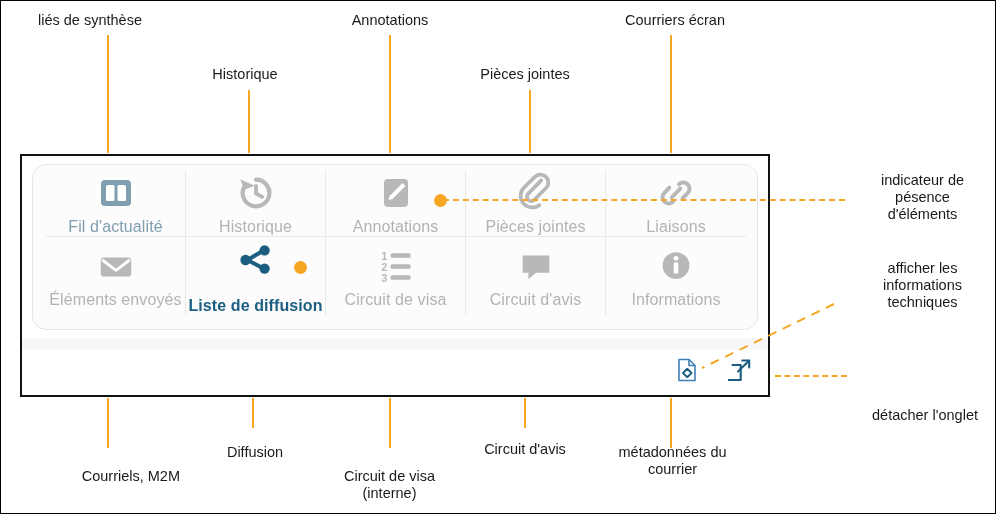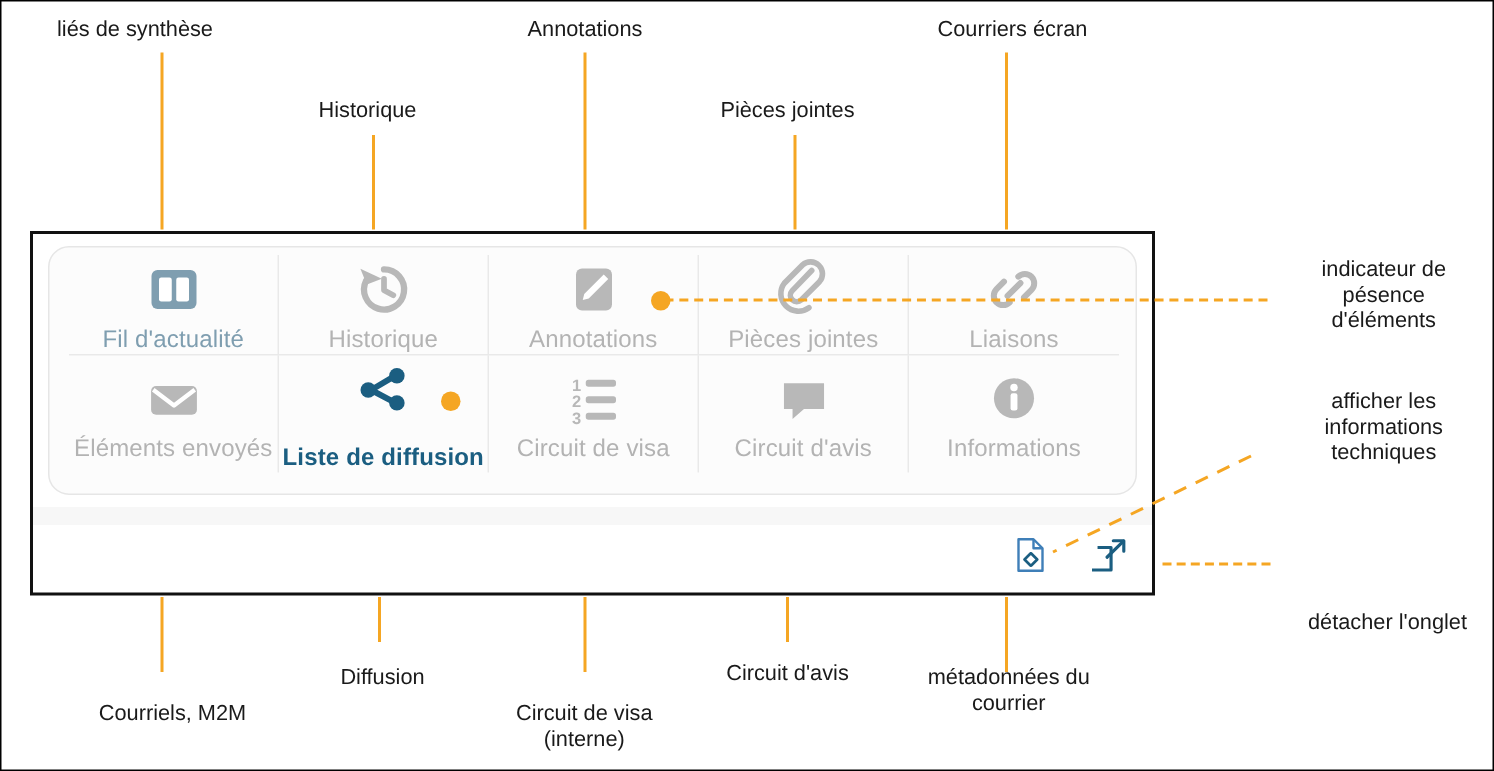--- a/index.html
+++ b/index.html
@@ -299,17 +299,17 @@
 <div class="callout" style="left:855px; top:368px; width:140px;margin-top:39px;">détacher l'onglet</div>
 
 <div class="vline" style="left:107px; top:398px; height:50px;"></div>
 <div class="vline" style="left:252px; top:398px; height:30px;"></div>
 <div class="vline" style="left:389px; top:398px; height:50px;"></div>
 <div class="vline" style="left:524px; top:398px; height:30px;"></div>
 <div class="vline" style="left:670px; top:398px; height:50px;"></div>
 
 <div class="callout" style="left:200px; top:444px; width:110px;">Diffusion</div>
 <div class="callout" style="left:465px; top:441px; width:120px;">Circuit d'avis</div>
-<div class="callout" style="left:50px; top:468px; width:130px; text-align:center;">Courriels, M2M</div>
+<div class="callout" style="left:50px; top:468px; width:130px; text-align:right;">Courriels, M2M</div>
 <div class="callout" style="left:322px; top:468px; width:135px;">Circuit de visa
 (interne)</div>
 <div class="callout" style="left:600px; top:444px; width:145px;">métadonnées du
 courrier</div>
 
 </body></html>

